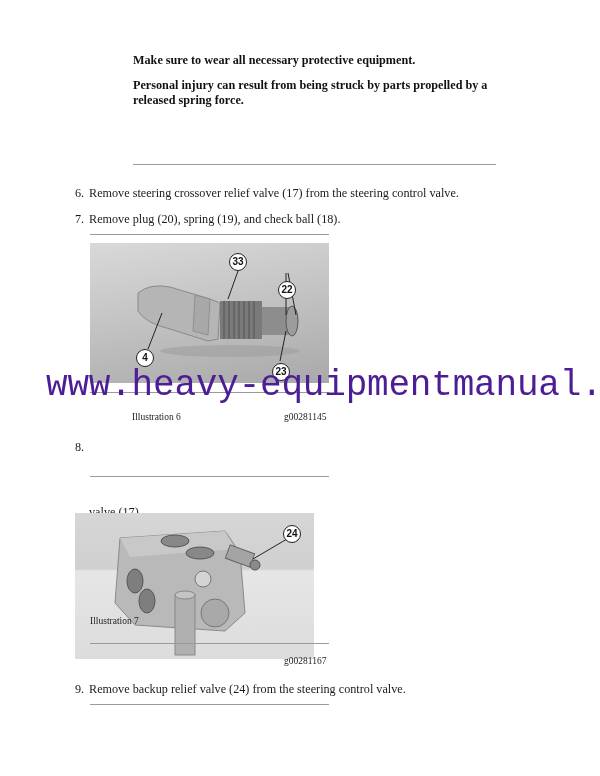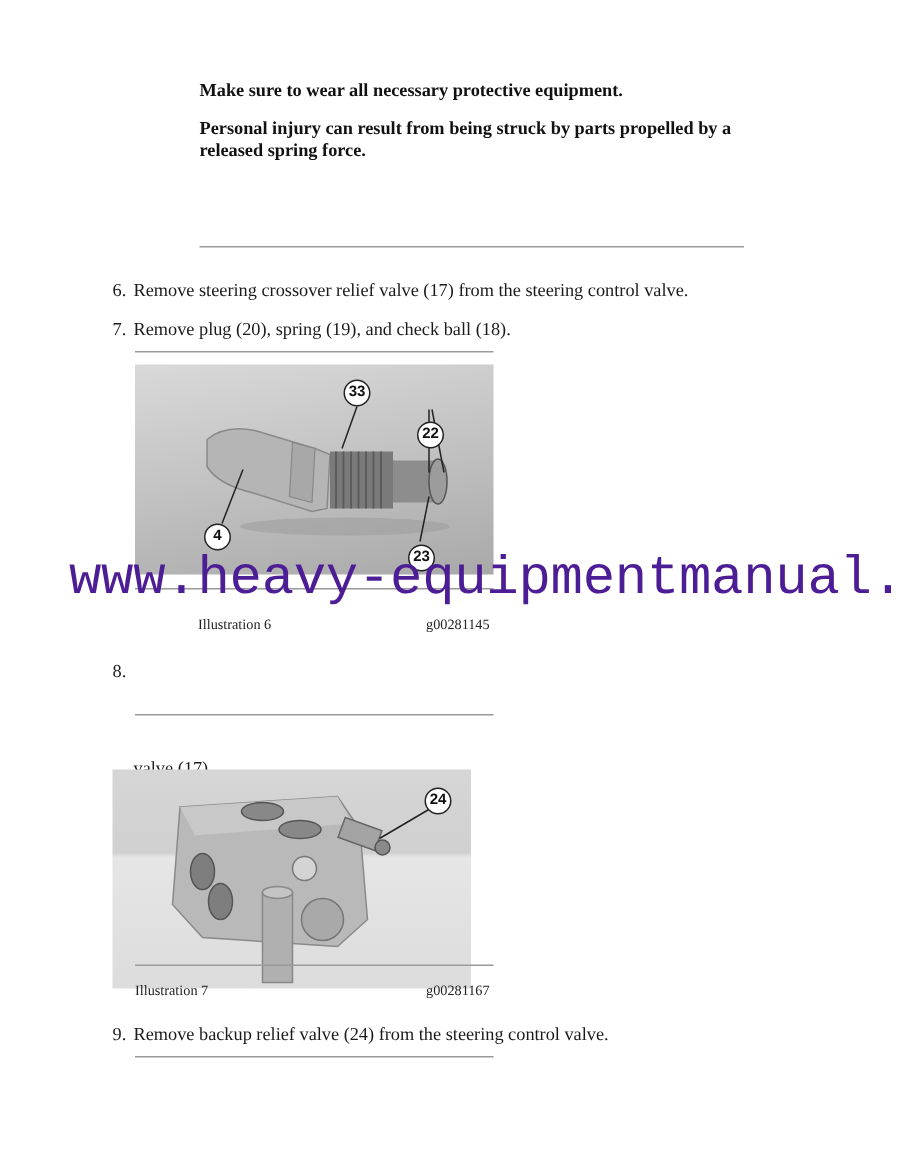--- a/index.html
+++ b/index.html
@@ -114,20 +114,20 @@
     <rect x="152" y="36" width="26" height="14" fill="#a4a4a4" stroke="#666" transform="rotate(20 165 43)"></rect>
     <circle cx="180" cy="52" r="5" fill="#8a8a8a" stroke="#555"></circle>
 
     <circle cx="128" cy="66" r="8" fill="#d4d4d4" stroke="#777"></circle>
 
     <line x1="212" y1="26" x2="178" y2="46" stroke="#222" stroke-width="1"></line>
   </svg>
   <div class="callout" style="left:208px; top:12px;">24</div>
 </div>
 <div class="rule" style="left:90px; top:643px; width:239px;"></div>
-<div class="caption" style="left:90px; top:656px;">Illustration 7</div>
+<div class="caption" style="left:90px; top:616px;">Illustration 7</div>
 <div class="caption" style="left:284px; top:656px;text-align:right;">g00281167</div>
 
 <div class="step" style="left:75px; top:682px; width:460px;">
   <span class="num">9.</span>
   <span class="txt">Remove backup relief valve (24) from the steering control valve.</span>
 </div>
 <div class="rule" style="left:90px; top:704px; width:239px;"></div>
 
 </body></html>

